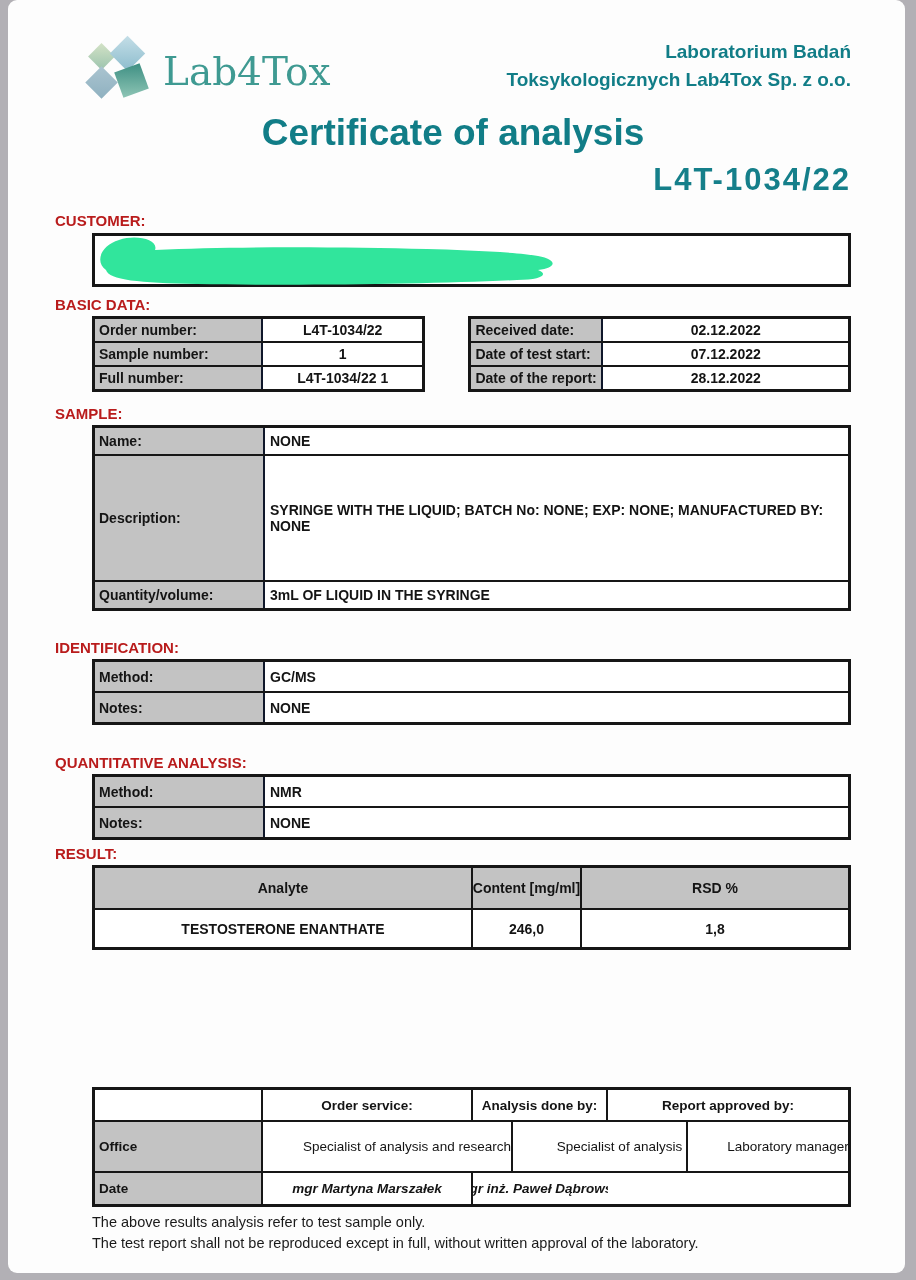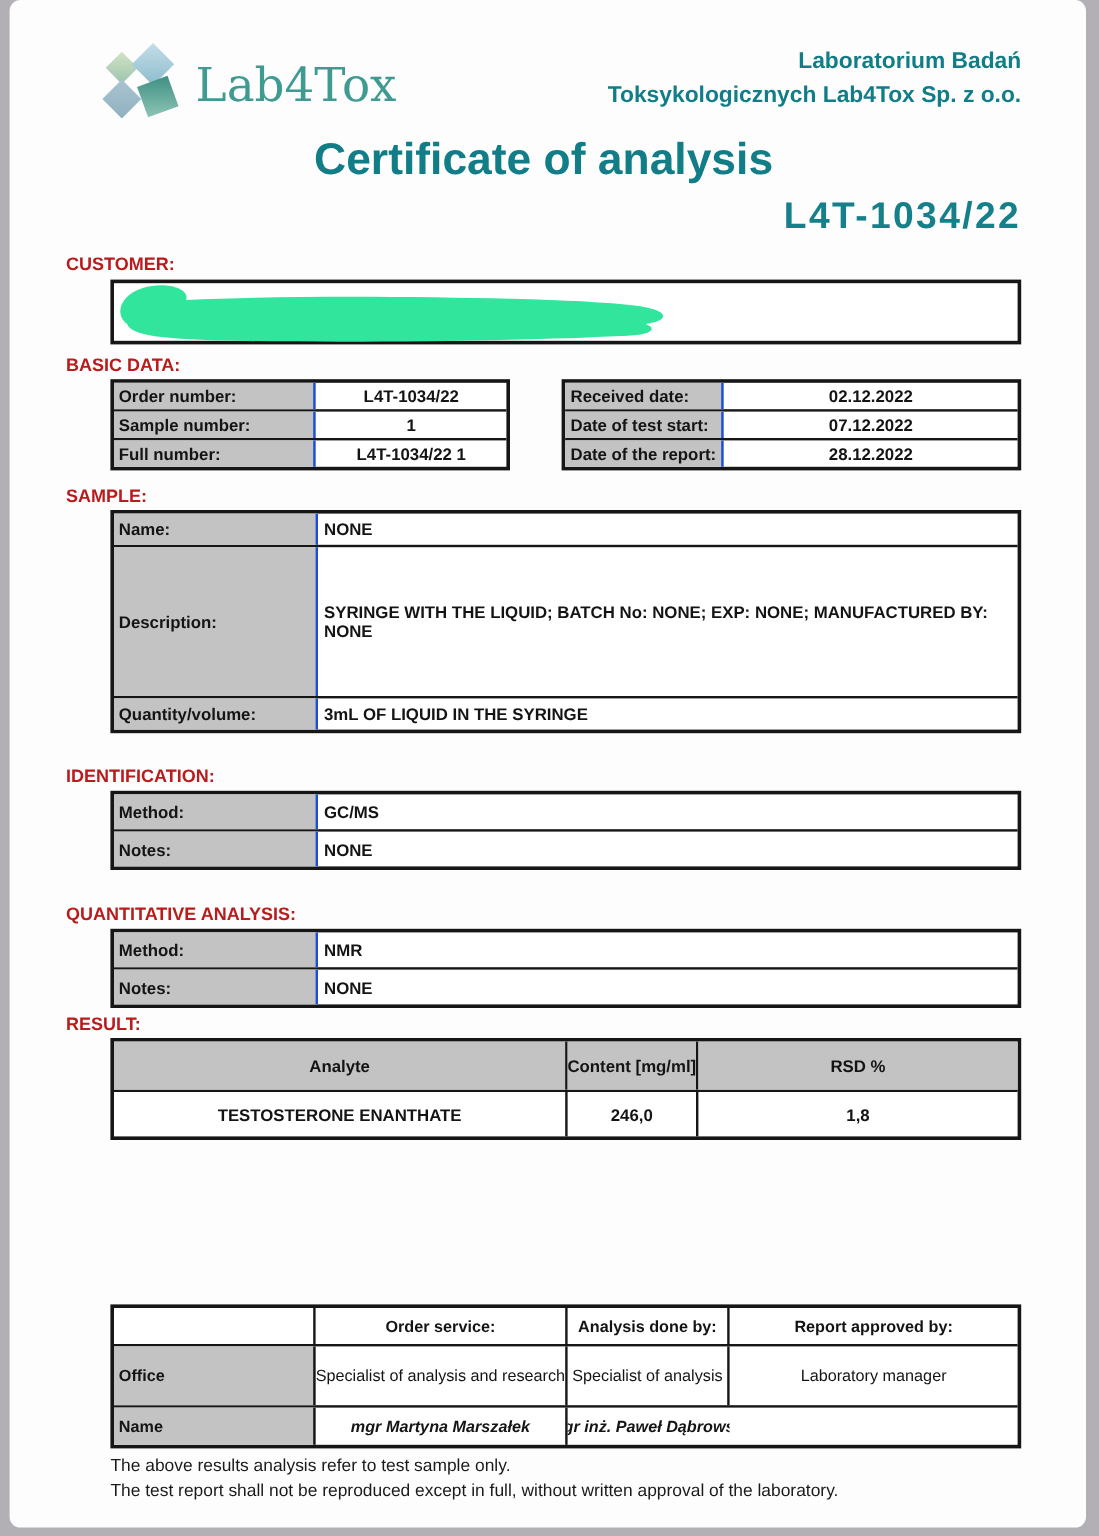--- a/index.html
+++ b/index.html
@@ -34,21 +34,21 @@
   .sec-label { font-size:15px; font-weight:700; color:#b91c1c; }
   .indent { margin-left:37px; width:759px; box-sizing:border-box; }
 
   .customer-box { height:54px; border:3px solid #161616; position:relative; margin-top:4px; background:#fff; }
   .blob { position:absolute; left:2px; top:1px; }
 
   .basic-wrap { display:flex; margin-top:3px; }
   .kv { border:3px solid #161616; background:#fff; }
   .kv-row { display:flex; border-top:2px solid #161616; }
   .kv-row:first-child { border-top:none; }
-  .kv-label { background:#c3c3c3; border-right:2px solid #1d4ed8; font-weight:700; font-size:14px;
+  .kv-label { background:#c3c3c3; border-right:2px solid #0f172a; font-weight:700; font-size:14px;
               padding:1px 4px; display:flex; align-items:center; box-sizing:border-box; }
   .kv-value { font-weight:700; font-size:14px; padding:1px 5px; display:flex; align-items:center; box-sizing:border-box; }
   .center { justify-content:center; text-align:center; }
 
   .bd-left  { width:333px; }
   .bd-left  .kv-row { height:22px; }
   .bd-left  .kv-label { width:168px; }
   .bd-left  .kv-value { flex:1; }
   .bd-right { width:383px; margin-left:43px; }
   .bd-right .kv-row { height:22px; }
@@ -77,21 +77,21 @@
   .res-data .g-cell { font-weight:700; }
   .c-analyte { width:378px; }
   .c-content { width:109px; }
   .c-rsd { flex:1; }
 
   
   .sig { margin-top:137px; }
   .sig .g-cell { font-size:13.5px; }
   .sig-r1 { height:30px; }
   .sig-r1 .g-cell { font-weight:700; }
-  .sig-r2 { height:49px; }
+  .sig-r2 { height:49px;gap:40px; }
   .sig-r3 { height:31px; }
   .sig-label { background:#c3c3c3; font-weight:700; justify-content:flex-start; padding-left:4px; }
   .sig-name { font-weight:700; font-style:italic; }
   .sc1 { width:168px; }
   .sc2 { width:210px; }
   .sc3 { width:135px; }
   .sc4 { flex:1; }
 
   .notes { margin-left:37px; margin-top:5px; font-size:14.5px; line-height:21px; color:#1a1a1a; }
   .strona { position:absolute; right:92px; top:1286px; font-size:14px; color:#3a3a3a; }
@@ -228,21 +228,21 @@
         <div class="g-cell sc3">Analysis done by:</div>
         <div class="g-cell sc4">Report approved by:</div>
       </div>
       <div class="g-row sig-r2">
         <div class="g-cell sc1 sig-label">Office</div>
         <div class="g-cell sc2">Specialist of analysis and research</div>
         <div class="g-cell sc3">Specialist of analysis</div>
         <div class="g-cell sc4">Laboratory manager</div>
       </div>
       <div class="g-row sig-r3">
-        <div class="g-cell sc1 sig-label">Name</div>
+        <div class="g-cell sc1 sig-label">Date</div>
         <div class="g-cell sc2 sig-name">mgr Martyna Marszałek</div>
         <div class="g-cell sc3 sig-name">mgr inż. Paweł Dąbrowski</div>
       </div>
     </div>
 
     <div class="notes">
       <div>The above results analysis refer to test sample only.</div>
       <div>The test report shall not be reproduced except in full, without written approval of the laboratory.</div>
     </div>
 

